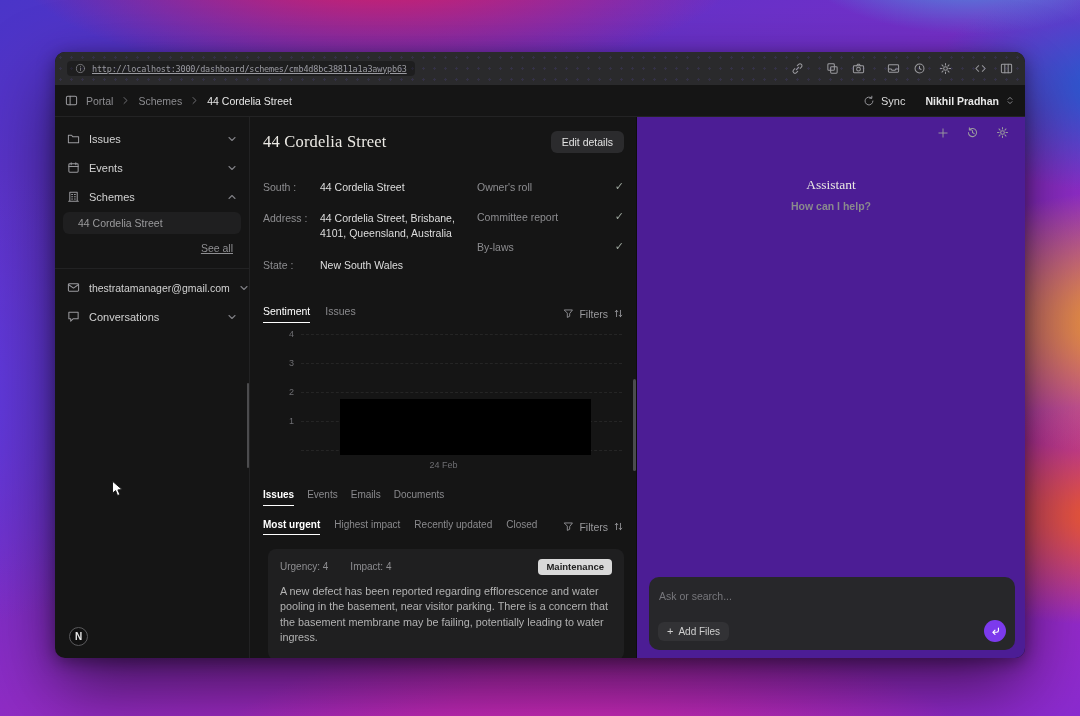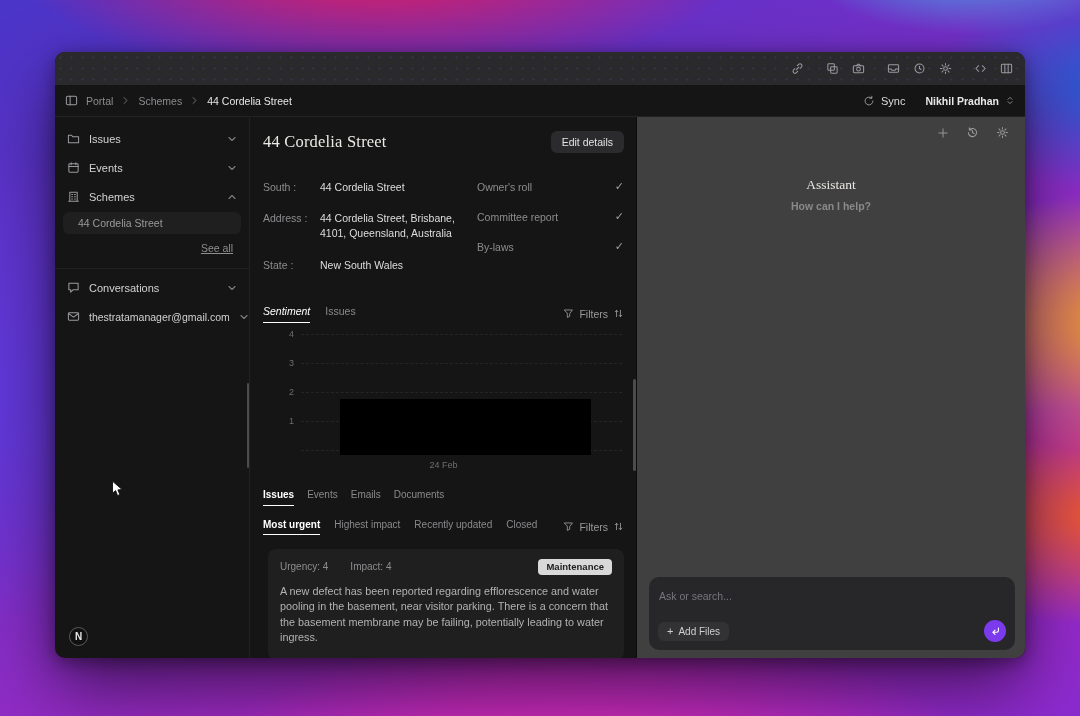--- a/index.html
+++ b/index.html
@@ -60,40 +60,40 @@
   .details { display:flex; margin-top:27px; }
   .dcol-left { width:212px; flex:0 0 212px; }
   .drow { display:flex; margin-bottom:16px; font-size:10.5px; line-height:1.45; }
   .dlabel { width:57px; flex:0 0 57px; color:#8d8d90; }
   .dvalue { color:#dedede; max-width:150px; }
   .dcol-right { flex:1; padding-left:2px; }
   .crow { display:flex; align-items:center; justify-content:space-between; margin-bottom:17px; font-size:10.5px; color:#8d8d90;text-align:center; }
   .checkmark { color:#9aa39a; font-size:11px; }
   .tabs-row { display:flex; align-items:center; margin-top:16px; }
   .tab { font-size:10.5px; color:#8a8a8d; margin-right:15px; padding-bottom:5px; border-bottom:1.5px solid transparent; }
-  .tab.active { color:#fff; border-bottom-color:#fff;font-style:italic; }
+  .tab.active { color:#fff; border-bottom-color:#fff; }
   .filters-ctl { margin-left:auto; display:flex; align-items:center; gap:5px; color:#9a9a9d; font-size:10.5px; }
   .chart { position:relative; height:126px; margin-top:8px; }
   .gridline { position:absolute; left:38px; right:2px; height:0; border-top:1px dashed rgba(255,255,255,.07); }
   .ytick { position:absolute; left:16px; width:15px; text-align:right; transform:translateY(-55%); font-size:9px; color:#6e6e72; }
   .blackbox { position:absolute; left:77px; top:68px; width:251px; height:56px; background:#000; }
   .xaxis { text-align:center; font-size:9px; color:#6e6e72; margin-top:3px; }
   .list-tabs { display:flex; gap:13px; margin-top:19px; }
   .ltab { font-size:10px; color:#8a8a8d; padding-bottom:5px; border-bottom:1.5px solid transparent; }
   .ltab.active { color:#fff; border-bottom-color:#fff; font-weight:600; }
   .filter-row { display:flex; align-items:center; gap:14px; margin-top:13px; }
   .ftab { font-size:10px; color:#8a8a8d; padding-bottom:4px; border-bottom:1.5px solid transparent; }
   .ftab.active { color:#fff; border-bottom-color:#fff; font-weight:600; }
   .issue-card { margin:14px 0 0 5px; background:#1f1f20; border-radius:8px; padding:10px 12px 14px; }
   .card-head { display:flex; align-items:center; justify-content:space-between; font-size:10px; color:#8d8d90; }
   .meta-pair { display:flex; gap:22px; }
   .badge { background:#d9d9d9; color:#202020; font-size:9.5px; font-weight:600; padding:2.5px 8px; border-radius:4px; }
   .card-desc { margin-top:9px; font-size:10.8px; line-height:15.5px; color:#b2b2b2; }
   
-  .assistant { flex:1; background:#404040; position:relative; }
+  .assistant { flex:1; background:#4c1d95; position:relative; }
   .as-icons { position:absolute; top:9px; right:16px; display:flex; gap:17px; align-items:center; }
   .as-center { position:absolute; top:60px; left:0; right:0; text-align:center; }
   .as-title { font-family:"Liberation Serif", serif; font-size:13.5px; color:#e9e7e2; }
   .as-sub { margin-top:7px; font-size:10.5px; color:#8a8a8d;font-weight:bold; }
   .as-inputbox { position:absolute; left:12px; right:10px; bottom:8px; height:73px; background:#27272a; border-radius:10px; padding:9px 10px; }
   .as-input { width:100%; background:transparent; border:none; outline:none; color:#dcdcdc; font-size:10.5px; font-family:"Liberation Sans", sans-serif; }
   .as-input::placeholder { color:#77777c; }
   .add-files { position:absolute; left:9px; bottom:9px; display:flex; align-items:center; gap:5px; color:#cfcfcf; font-size:10px; background:#323235; border:none; padding:4px 9px; border-radius:6px; }
   .plus-glyph { font-size:11px; color:#cfcfcf; line-height:1; }
   .send-btn { position:absolute; right:9px; bottom:8px; width:22px; height:22px; border-radius:50%; background:#7c3aed; border:none; display:flex; align-items:center; justify-content:center; }
@@ -102,20 +102,29 @@
   .sb-main { position:absolute; left:578px; top:262px; width:3px; height:92px; background:#4c4c4e; border-radius:2px; }
   .cursor { position:absolute; left:111px; top:480px; z-index:50; }
 </style>
 </head>
 <body>
 
 <div class="desktop">
   <div class="window">
 
     <div class="toolbar">
+      <div class="url-pill">
+        <span>
+          <svg class="ic dim" width="11" height="11" viewBox="0 0 14 14">
+              <circle cx="7" cy="7" r="5.2"></circle>
+              <path d="M7 6.4v3.2 M7 4.2v.2"></path>
+            </svg>
+        </span>
+        <span class="url-text">http://localhost:3000/dashboard/schemes/cmb4d8bc38811a1a3awypb63</span>
+      </div>
       <div class="tb-icons">
         <span>
             <svg class="ic" width="13" height="13" viewBox="0 0 14 14">
               <path d="M5.6 8.4l2.8-2.8 M4.2 7L2.8 8.4a2.1 2.1 0 0 0 3 3L7.2 10 M9.8 7l1.4-1.4a2.1 2.1 0 0 0-3-3L6.8 4"></path>
             </svg>
           </span>
         <span class="gap-m">
             <svg class="ic" width="13" height="13" viewBox="0 0 14 14">
               <rect x="2" y="2" width="7" height="7" rx="1"></rect>
               <rect x="5" y="5" width="7" height="7" rx="1"></rect>
@@ -244,38 +253,38 @@
                 <path d="M2 6.5l3-3 3 3"></path>
               </svg>
             </span>
         </div>
         <div class="scheme-child">44 Cordelia Street</div>
         <a class="see-all">See all</a>
         <div class="side-divider"></div>
         <div class="side-item">
           <span>
               <svg class="ic" width="13" height="13" viewBox="0 0 14 14">
-                <path d="M2 2.5h10v7H6.5L4 12V9.5H2z"></path>
-              </svg>
-            </span>
-          <span>Conversations</span>
+                <rect x="1.5" y="3" width="11" height="8" rx="1"></rect>
+                <path d="M1.5 3.8L7 7.6l5.5-3.8"></path>
+              </svg>
+            </span>
+          <span style="font-size:10.5px">thestratamanager@gmail.com</span>
           <span class="chev">
               <svg class="ic dim" width="10" height="10" viewBox="0 0 10 10">
                 <path d="M2 3.5l3 3 3-3"></path>
               </svg>
             </span>
         </div>
         <div class="side-item">
           <span>
               <svg class="ic" width="13" height="13" viewBox="0 0 14 14">
-                <rect x="1.5" y="3" width="11" height="8" rx="1"></rect>
-                <path d="M1.5 3.8L7 7.6l5.5-3.8"></path>
-              </svg>
-            </span>
-          <span style="font-size:10.5px">thestratamanager@gmail.com</span>
+                <path d="M2 2.5h10v7H6.5L4 12V9.5H2z"></path>
+              </svg>
+            </span>
+          <span>Conversations</span>
           <span class="chev">
               <svg class="ic dim" width="10" height="10" viewBox="0 0 10 10">
                 <path d="M2 3.5l3 3 3-3"></path>
               </svg>
             </span>
         </div>
         <div class="nextjs-badge">N</div>
       </aside>
 
       <main class="main">

